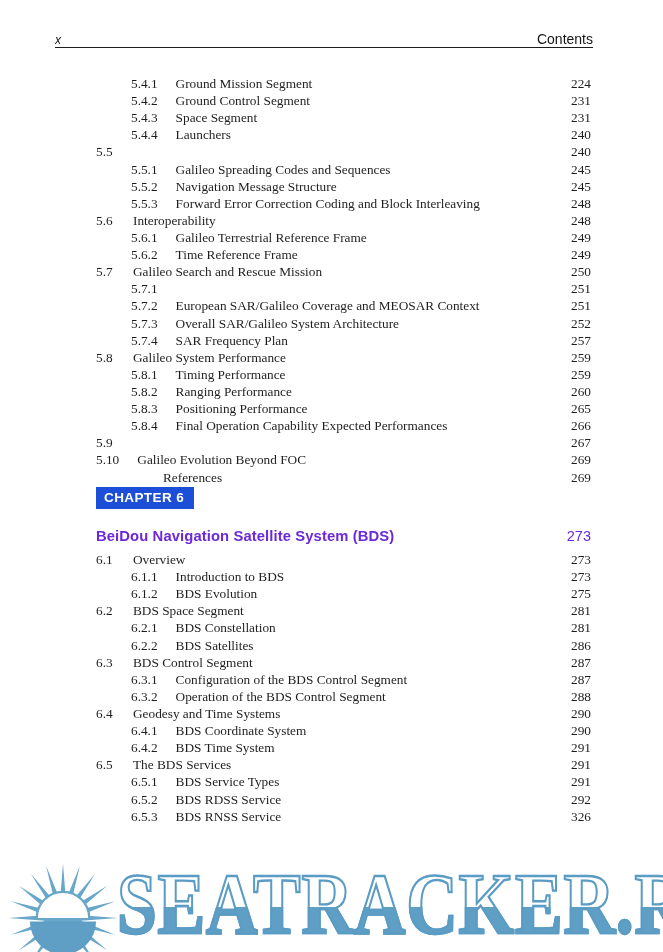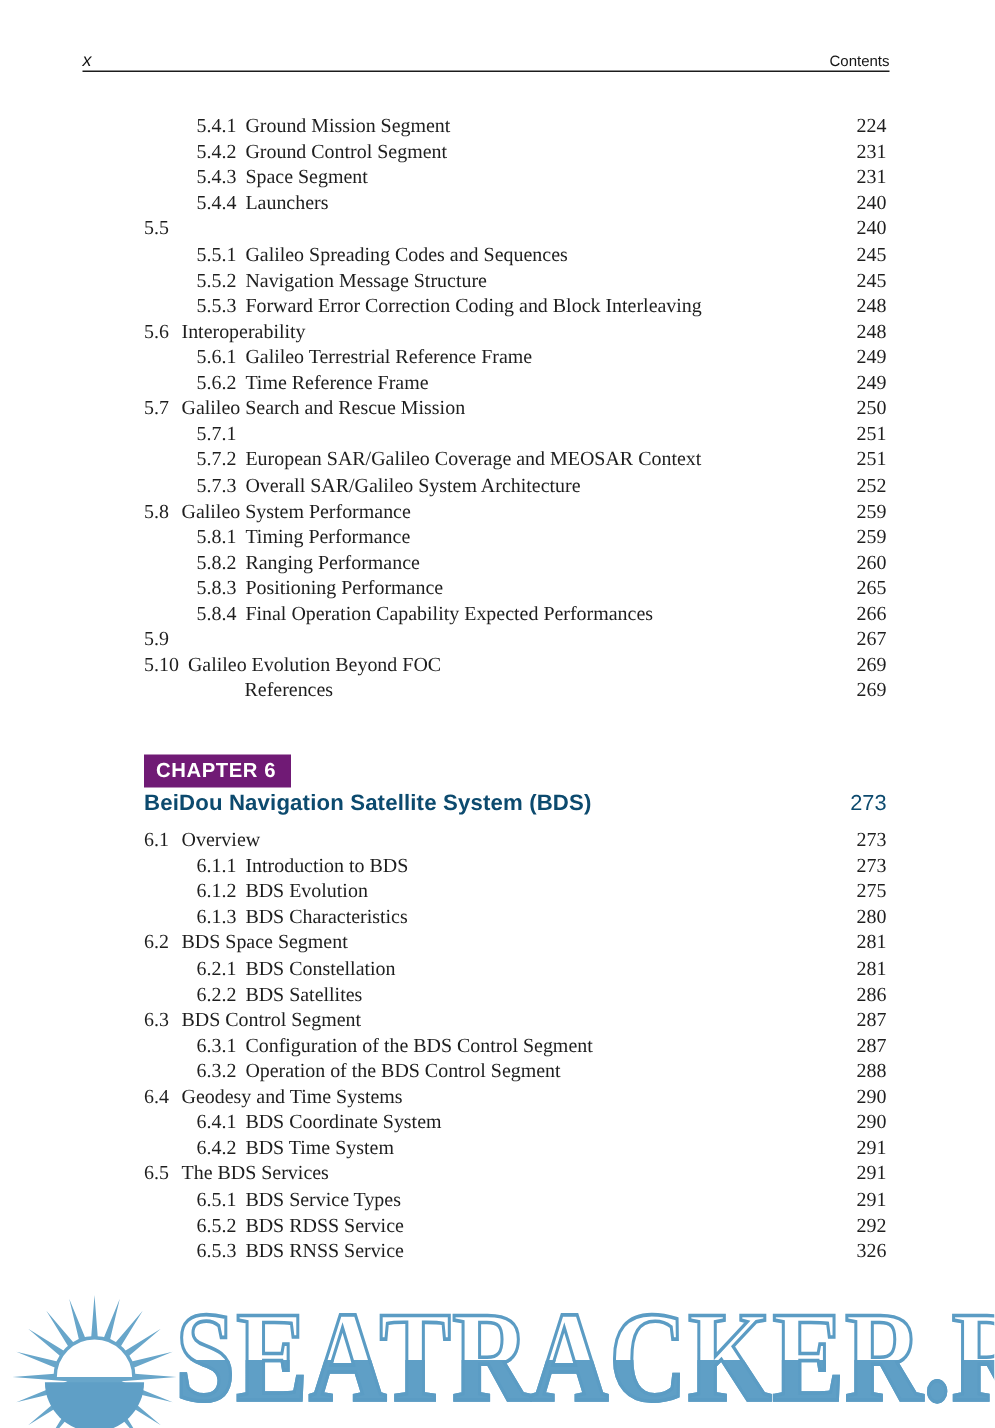--- a/index.html
+++ b/index.html
@@ -5,39 +5,39 @@
   html,body{margin:0;padding:0;background:#fff}
   .page{position:relative;width:663px;height:952px;background:#ffffff;overflow:hidden;
         font-family:"Liberation Serif",serif;}
 
   
   .hdr{position:absolute;left:55px;right:70px;top:29px;height:18px;
        display:flex;justify-content:space-between;align-items:flex-end;
        border-bottom:1.7px solid #1c1c1c;
        font-family:"Liberation Sans",sans-serif;color:#151515}
   .hdr .folio{font-style:italic;font-size:12px;line-height:1.1}
-  .hdr .ctitle{font-size:10px;line-height:1.1}
+  .hdr .ctitle{font-size:14px;line-height:1.1}
 
   
   .toc{position:absolute;left:96px;right:72px}
   #toc5{top:76px}
   #toc6{top:552px}
   .r{display:flex;align-items:baseline;height:17.12px;font-size:13.3px;color:#1e1e1e;white-space:nowrap}
-  .n{flex:none;margin-right:6px;min-width:19px}
+  .n{flex:none;margin-right:18px;min-width:19px}
   .l2{padding-left:35px}
   .l2 .n{min-width:26px}
   .t{flex:none}
   .p{margin-left:auto;flex:none;padding-left:8px}
   .refs{padding-left:67px}
 
   
-  .badge{position:absolute;left:96px;top:503px;background:#701a75;color:#ffffff;
+  .badge{position:absolute;left:96px;top:487px;background:#1d4ed8;color:#ffffff;
          font:700 13.5px/1 "Liberation Sans",sans-serif;padding:4px 10px 4px 8px;letter-spacing:.4px}
   .ch-row{position:absolute;left:96px;right:72px;top:528px;display:flex;align-items:baseline;
-          font-family:"Liberation Sans",sans-serif;color:#0c4a6e}
+          font-family:"Liberation Sans",sans-serif;color:#6d28d9}
   .ch-row .ct{font-size:14.8px;font-weight:700;letter-spacing:.1px}
   .ch-row .pg{margin-left:auto;font-size:14.5px;font-weight:400}
 
   
   .sun{position:absolute;left:6px;top:861px;width:114px;height:114px}
   .wmtext{position:absolute;left:117px;top:861px;
           font:700 86px/1 "Liberation Serif",serif;white-space:nowrap;
           transform:scaleX(.83);transform-origin:0 0;letter-spacing:1px;
           background:linear-gradient(to bottom,#ffffff 0%,#ffffff 53%,#5f9fc6 53%,#5f9fc6 100%);
           -webkit-background-clip:text;background-clip:text;color:transparent;
@@ -120,20 +120,25 @@
     <div class="r l2">
         <span class="n">5.7.2</span>
         <span class="t">European SAR/Galileo Coverage and MEOSAR Context</span>
         <span class="p">251</span>
       </div>
     <div class="r l2">
         <span class="n">5.7.3</span>
         <span class="t">Overall SAR/Galileo System Architecture</span>
         <span class="p">252</span>
       </div>
+    <div class="r l2">
+        <span class="n">5.7.4</span>
+        <span class="t">SAR Frequency Plan</span>
+        <span class="p">257</span>
+      </div>
     <div class="r l1">
         <span class="n">5.8</span>
         <span class="t">Galileo System Performance</span>
         <span class="p">259</span>
       </div>
     <div class="r l2">
         <span class="n">5.8.1</span>
         <span class="t">Timing Performance</span>
         <span class="p">259</span>
       </div>
@@ -181,25 +186,20 @@
       </div>
     <div class="r l2">
         <span class="n">6.1.1</span>
         <span class="t">Introduction to BDS</span>
         <span class="p">273</span>
       </div>
     <div class="r l2">
         <span class="n">6.1.2</span>
         <span class="t">BDS Evolution</span>
         <span class="p">275</span>
-      </div>
-    <div class="r l2">
-        <span class="n">6.1.3</span>
-        <span class="t">BDS Characteristics</span>
-        <span class="p">280</span>
       </div>
     <div class="r l1">
         <span class="n">6.2</span>
         <span class="t">BDS Space Segment</span>
         <span class="p">281</span>
       </div>
     <div class="r l2">
         <span class="n">6.2.1</span>
         <span class="t">BDS Constellation</span>
         <span class="p">281</span>

